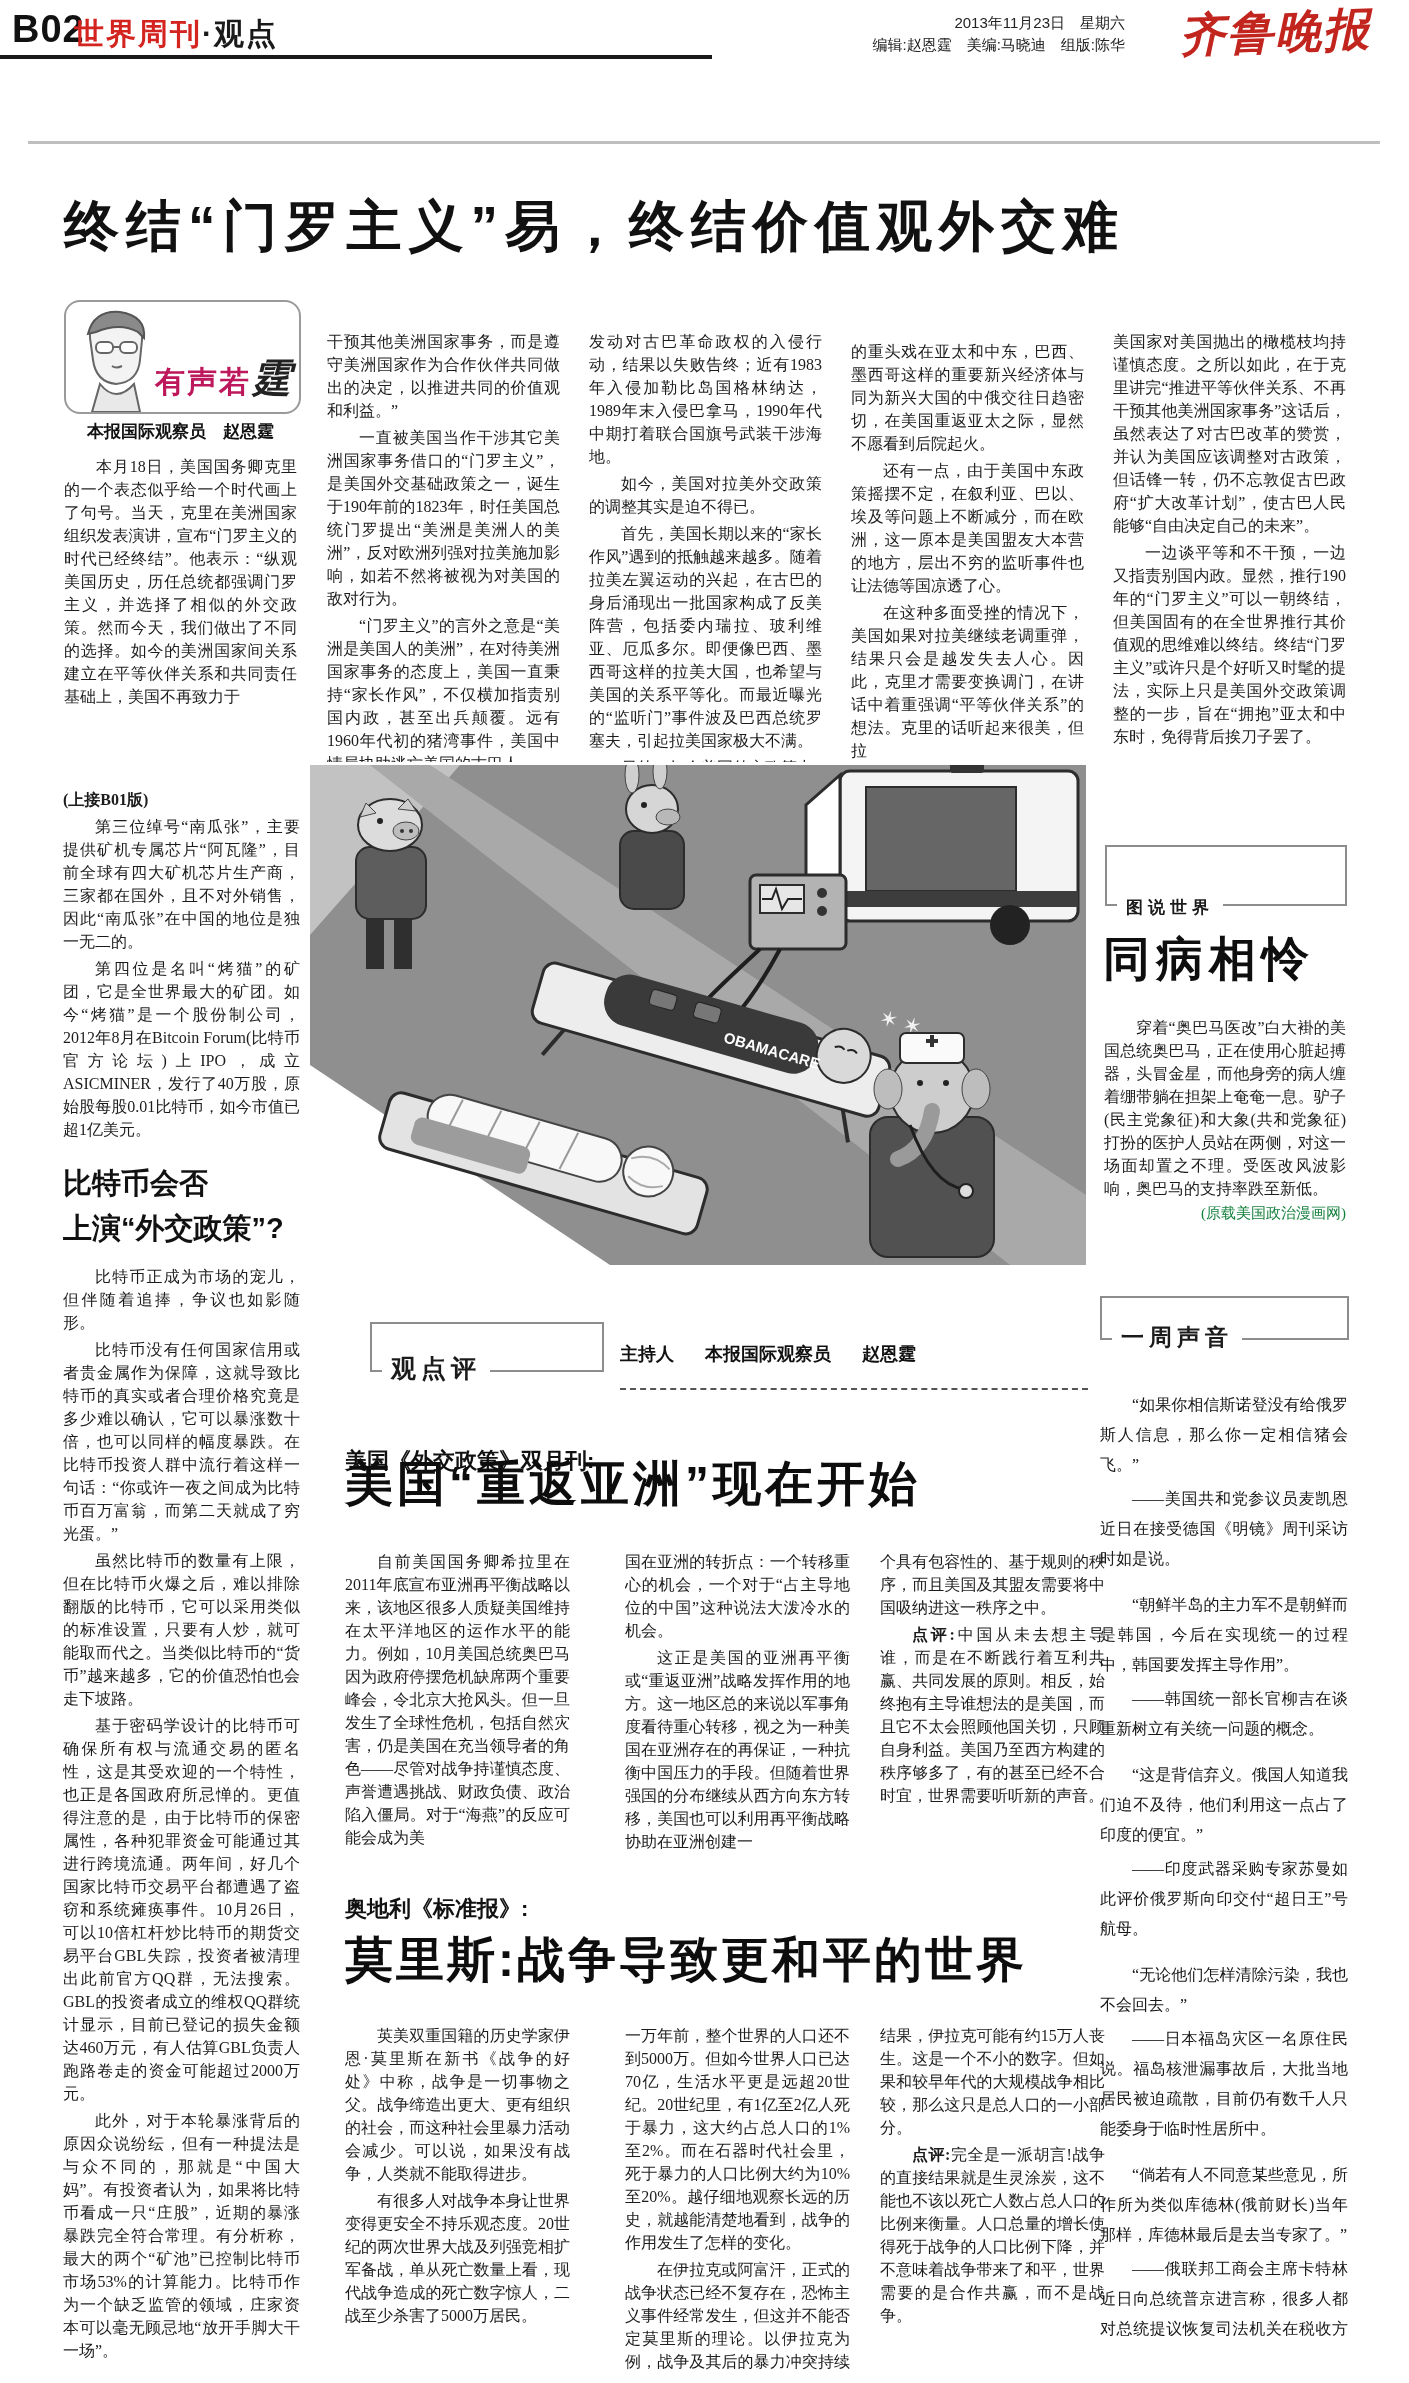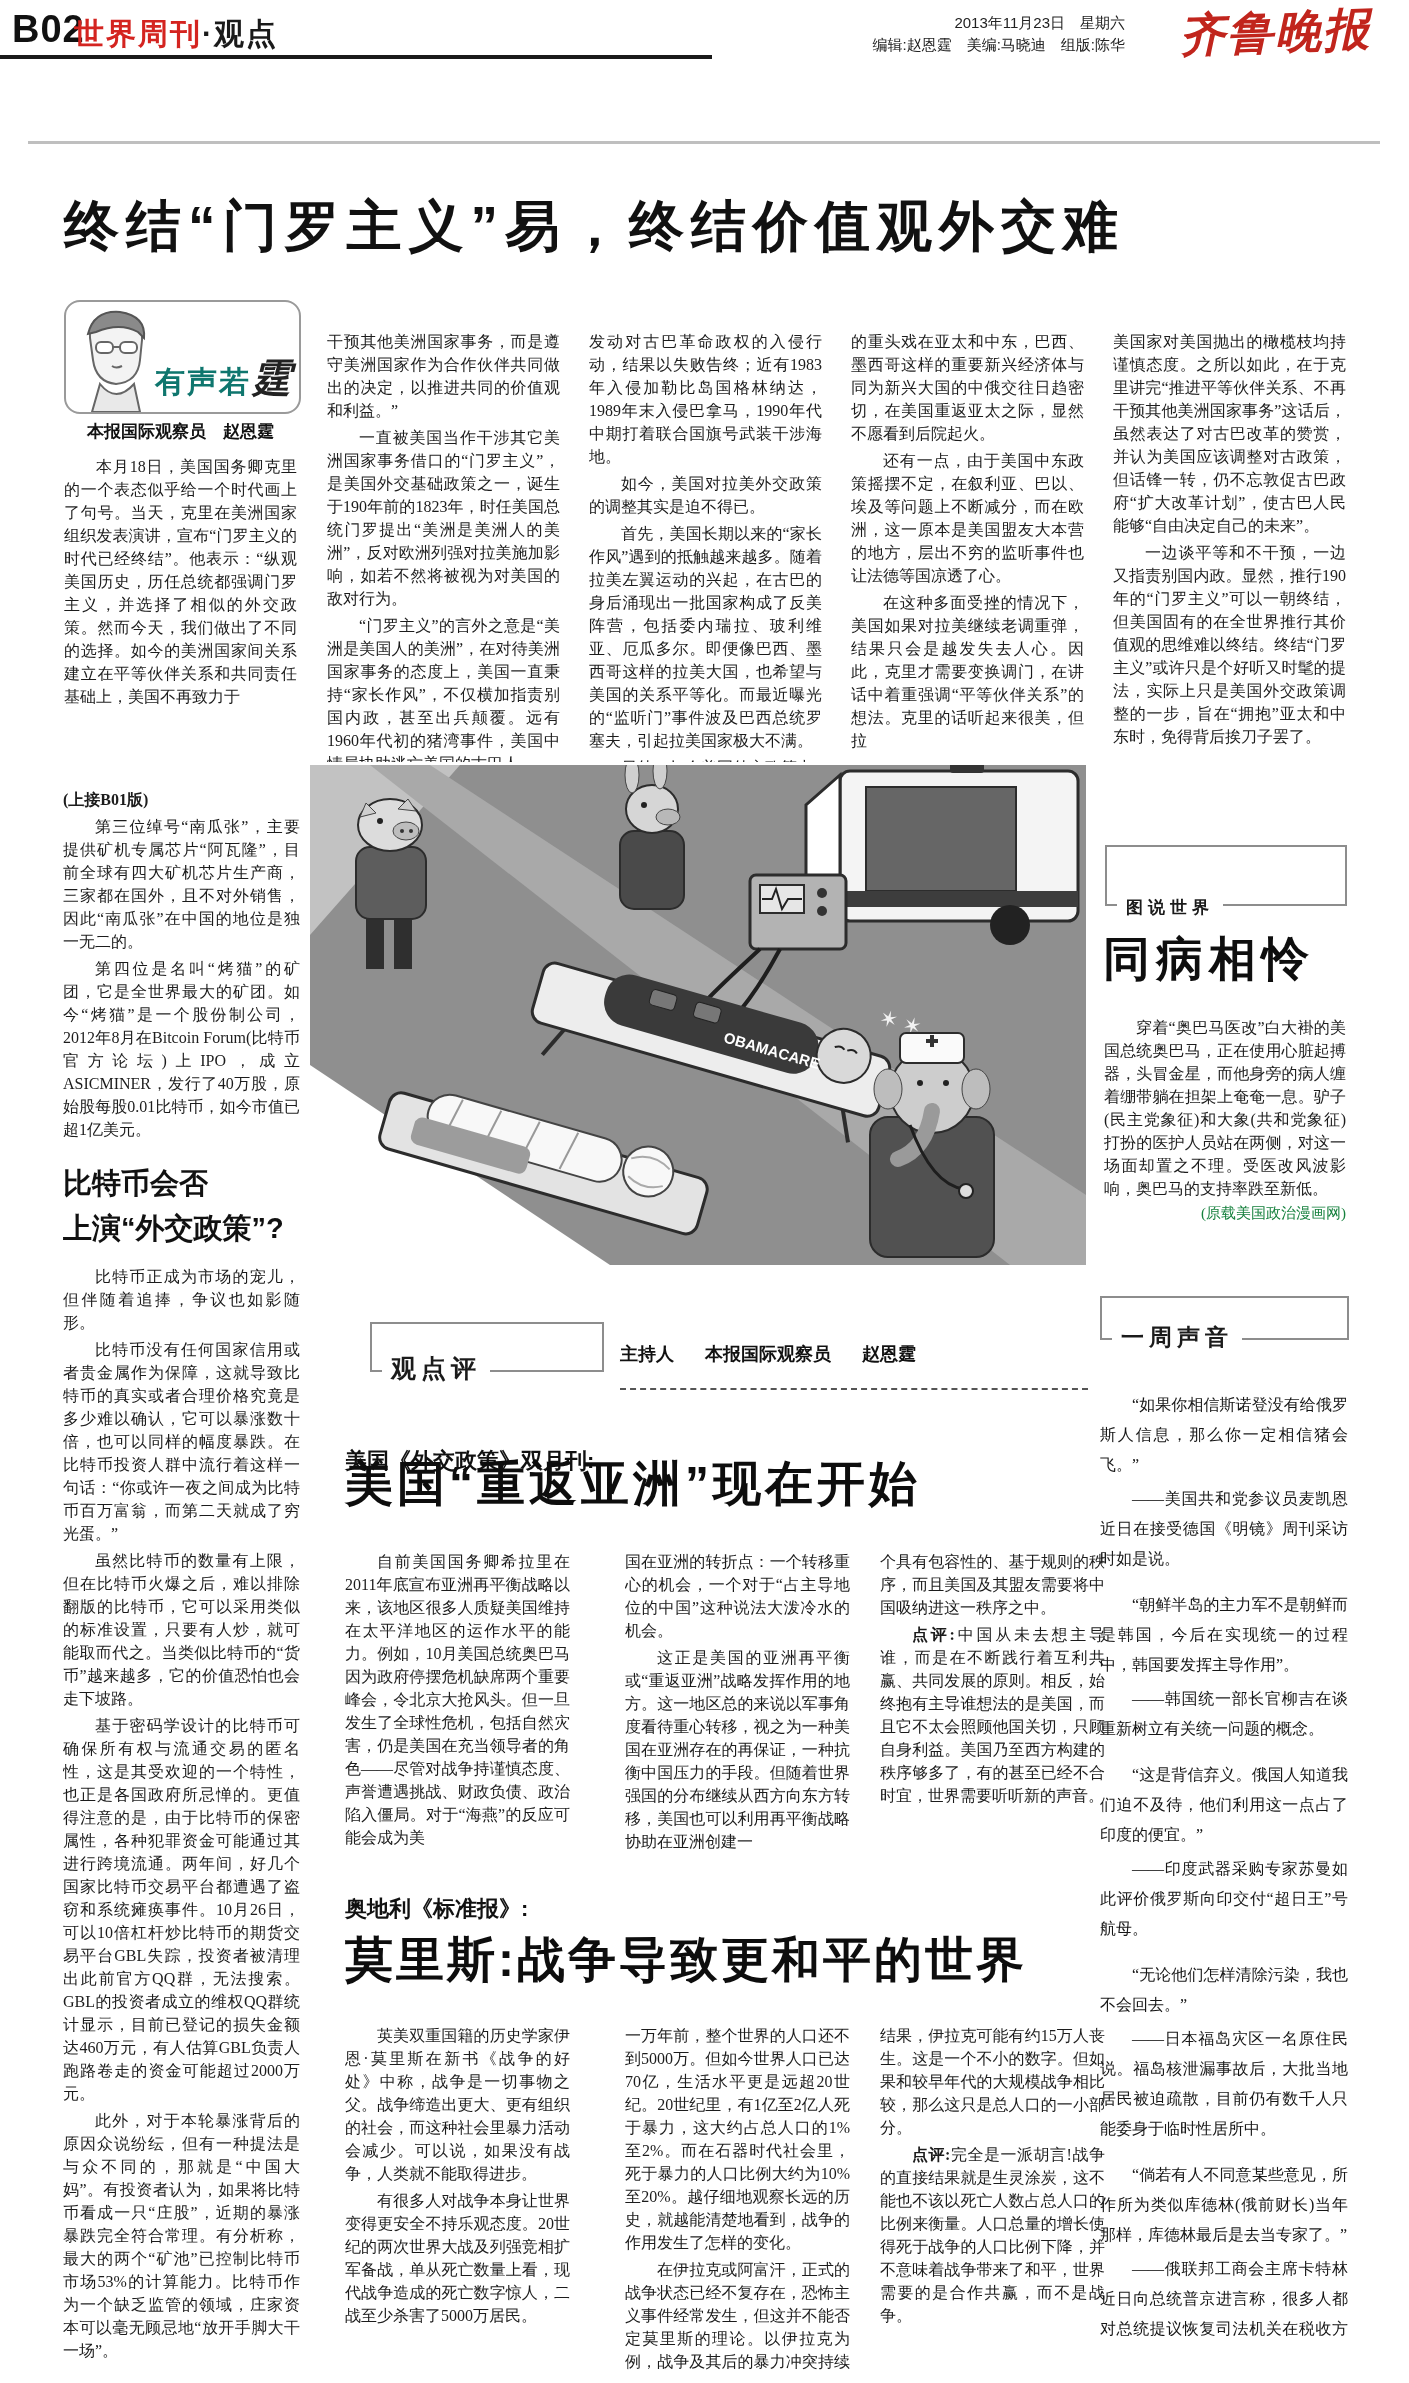--- a/index.html
+++ b/index.html
@@ -18,21 +18,21 @@
   .paper-logo{left:1150px;top:2px;width:250px;text-align:center;font-family:"DejaVu Serif",serif;
               font-style:italic;font-weight:bold;font-size:46px;color:#c1251d;letter-spacing:2px;
               transform:rotate(-2deg);}
   .mast-rule{left:0;top:55px;width:712px;height:4px;background:#1a1a1a;}
   .grey-rule{left:28px;top:141px;width:1352px;height:3px;background:#bfbfbf;}
   
   .lead-headline{left:64px;top:190px;width:1330px;font-size:55px;font-weight:900;letter-spacing:7px;color:#111;}
   
   .author-card{left:64px;top:300px;width:233px;height:110px;border:2px solid #9a9a9a;border-radius:16px;}
   .motto{position:absolute;right:8px;bottom:6px;}
-  .motto-plain{font-size:30px;font-weight:900;color:#0f766e;letter-spacing:2px;}
+  .motto-plain{font-size:30px;font-weight:900;color:#be185d;letter-spacing:2px;}
   .motto-script{font-family:"DejaVu Serif",serif;font-style:italic;font-weight:bold;font-size:40px;color:#222;}
   .byline{left:64px;top:420px;width:233px;text-align:center;font-size:17px;font-weight:700;color:#111;}
   
   .lead-col{width:233px;top:330px;height:432px;}
   .lead-col1{left:64px;top:455px;height:308px;}
   
   .jump-col{left:63px;top:788px;width:237px;height:1588px;}
   .jump-note{font-weight:700;text-indent:0;}
   .sub-head{font-size:29px;font-weight:800;line-height:1.55;margin:20px 0 14px 0;text-indent:0;
             font-family:"Liberation Sans",sans-serif;color:#111;}
@@ -110,21 +110,21 @@
     <p class="cont">干预其他美洲国家事务，而是遵守美洲国家作为合作伙伴共同做出的决定，以推进共同的价值观和利益。”</p>
     <p>一直被美国当作干涉其它美洲国家事务借口的“门罗主义”，是美国外交基础政策之一，诞生于190年前的1823年，时任美国总统门罗提出“美洲是美洲人的美洲”，反对欧洲列强对拉美施加影响，如若不然将被视为对美国的敌对行为。</p>
     <p>“门罗主义”的言外之意是“美洲是美国人的美洲”，在对待美洲国家事务的态度上，美国一直秉持“家长作风”，不仅横加指责别国内政，甚至出兵颠覆。远有1960年代初的猪湾事件，美国中情局协助逃亡美国的古巴人</p>
   </div>
   <div class="abs btxt clip lead-col" style="left:589px;">
     <p class="cont">发动对古巴革命政权的入侵行动，结果以失败告终；近有1983年入侵加勒比岛国格林纳达，1989年末入侵巴拿马，1990年代中期打着联合国旗号武装干涉海地。</p>
     <p>如今，美国对拉美外交政策的调整其实是迫不得已。</p>
     <p>首先，美国长期以来的“家长作风”遇到的抵触越来越多。随着拉美左翼运动的兴起，在古巴的身后涌现出一批国家构成了反美阵营，包括委内瑞拉、玻利维亚、厄瓜多尔。即便像巴西、墨西哥这样的拉美大国，也希望与美国的关系平等化。而最近曝光的“监听门”事件波及巴西总统罗塞夫，引起拉美国家极大不满。</p>
     <p>另外，如今美国外交政策中</p>
   </div>
-  <div class="abs btxt clip lead-col" style="left:851px;">
+  <div class="abs btxt clip lead-col" style="left:851px;margin-top:10px;">
     <p class="cont">的重头戏在亚太和中东，巴西、墨西哥这样的重要新兴经济体与同为新兴大国的中俄交往日趋密切，在美国重返亚太之际，显然不愿看到后院起火。</p>
     <p>还有一点，由于美国中东政策摇摆不定，在叙利亚、巴以、埃及等问题上不断减分，而在欧洲，这一原本是美国盟友大本营的地方，层出不穷的监听事件也让法德等国凉透了心。</p>
     <p>在这种多面受挫的情况下，美国如果对拉美继续老调重弹，结果只会是越发失去人心。因此，克里才需要变换调门，在讲话中着重强调“平等伙伴关系”的想法。克里的话听起来很美，但拉</p>
   </div>
   <div class="abs btxt clip lead-col" style="left:1113px;">
     <p class="cont">美国家对美国抛出的橄榄枝均持谨慎态度。之所以如此，在于克里讲完“推进平等伙伴关系、不再干预其他美洲国家事务”这话后，虽然表达了对古巴改革的赞赏，并认为美国应该调整对古政策，但话锋一转，仍不忘敦促古巴政府“扩大改革计划”，使古巴人民能够“自由决定自己的未来”。</p>
     <p>一边谈平等和不干预，一边又指责别国内政。显然，推行190年的“门罗主义”可以一朝终结，但美国固有的在全世界推行其价值观的思维难以终结。终结“门罗主义”或许只是个好听又时髦的提法，实际上只是美国外交政策调整的一步，旨在“拥抱”亚太和中东时，免得背后挨刀子罢了。</p>
   </div>
 
   <div class="abs btxt clip jump-col">

